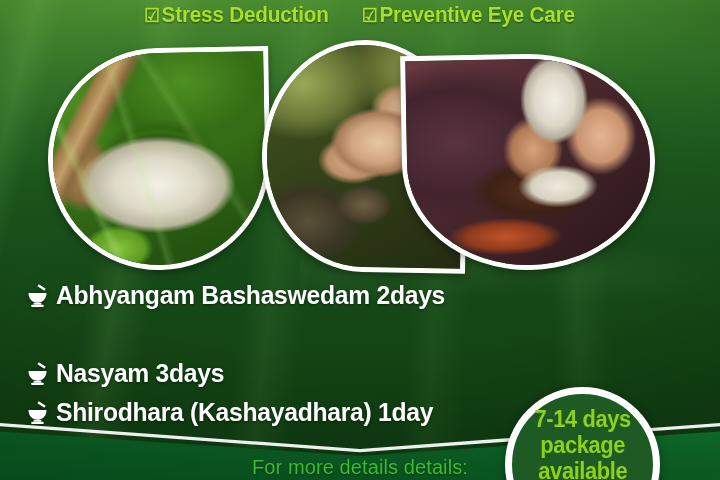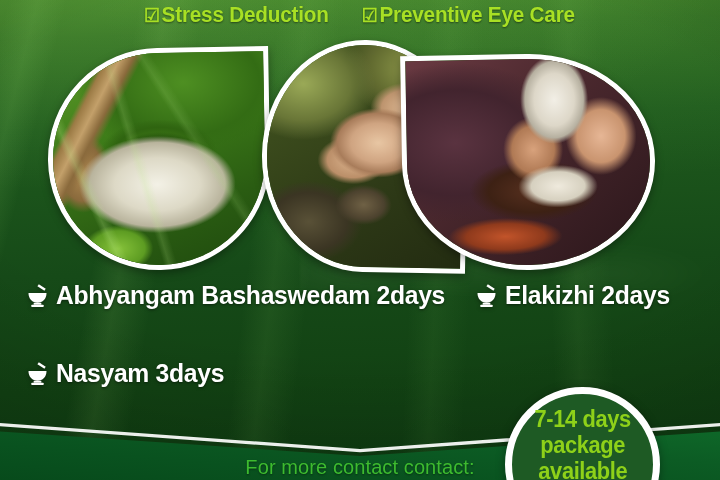--- a/index.html
+++ b/index.html
@@ -288,56 +288,58 @@
         <span class="mortar-icon">
           <svg viewBox="0 0 24 26" width="23" height="25" aria-hidden="true">
             <path d="M13.4 1.2 L20.6 6.0 L19.2 8.0 L11.9 3.4 Z" fill="#ffffff"></path>
             <path d="M2.6 10.4 H21.4 C21.4 16.6 17.4 20.6 12.0 20.6 C6.6 20.6 2.6 16.6 2.6 10.4 Z" fill="#ffffff"></path>
             <rect x="8.0" y="20.6" width="8.0" height="2.0" fill="#ffffff"></rect>
             <rect x="5.4" y="22.6" width="13.2" height="2.4" rx="1.0" fill="#ffffff"></rect>
           </svg>
         </span>
         <span class="row-text">Abhyangam Bashaswedam 2days</span>
       </div>
-      <div class="chip">
-        <span class="mortar-icon">
-          <svg viewBox="0 0 24 26" width="23" height="25" aria-hidden="true">
-            <path d="M13.4 1.2 L20.6 6.0 L19.2 8.0 L11.9 3.4 Z" fill="#ffffff"></path>
-            <path d="M2.6 10.4 H21.4 C21.4 16.6 17.4 20.6 12.0 20.6 C6.6 20.6 2.6 16.6 2.6 10.4 Z" fill="#ffffff"></path>
-            <rect x="8.0" y="20.6" width="8.0" height="2.0" fill="#ffffff"></rect>
-            <rect x="5.4" y="22.6" width="13.2" height="2.4" rx="1.0" fill="#ffffff"></rect>
-          </svg>
-        </span>
-        <span class="row-text">Elakizhi 2days</span>
-      </div>
     </div>
 
     <div class="row">
     </div>
 
     <div class="row">
       <div class="chip">
         <span class="mortar-icon">
           <svg viewBox="0 0 24 26" width="23" height="25" aria-hidden="true">
             <path d="M13.4 1.2 L20.6 6.0 L19.2 8.0 L11.9 3.4 Z" fill="#ffffff"></path>
             <path d="M2.6 10.4 H21.4 C21.4 16.6 17.4 20.6 12.0 20.6 C6.6 20.6 2.6 16.6 2.6 10.4 Z" fill="#ffffff"></path>
             <rect x="8.0" y="20.6" width="8.0" height="2.0" fill="#ffffff"></rect>
             <rect x="5.4" y="22.6" width="13.2" height="2.4" rx="1.0" fill="#ffffff"></rect>
           </svg>
         </span>
         <span class="row-text">Nasyam 3days</span>
       </div>
     </div>
 
+    <div class="row">
+      <div class="chip">
+        <span class="mortar-icon">
+          <svg viewBox="0 0 24 26" width="23" height="25" aria-hidden="true">
+            <path d="M13.4 1.2 L20.6 6.0 L19.2 8.0 L11.9 3.4 Z" fill="#ffffff"></path>
+            <path d="M2.6 10.4 H21.4 C21.4 16.6 17.4 20.6 12.0 20.6 C6.6 20.6 2.6 16.6 2.6 10.4 Z" fill="#ffffff"></path>
+            <rect x="8.0" y="20.6" width="8.0" height="2.0" fill="#ffffff"></rect>
+            <rect x="5.4" y="22.6" width="13.2" height="2.4" rx="1.0" fill="#ffffff"></rect>
+          </svg>
+        </span>
+        <span class="row-text">Shirodhara (Kashayadhara) 1day</span>
+      </div>
+    </div>
 
   </div>
 
   <div class="band-edge"></div>
   <div class="band"></div>
-  <div class="contact">For more contact contact:</div>
+  <div class="contact">For more details details:</div>
 
   <div class="badge">
     <div class="badge-line">7-14 days</div>
     <div class="badge-line">package</div>
     <div class="badge-line">available</div>
   </div>
 
 </div>
 
 </body></html>

